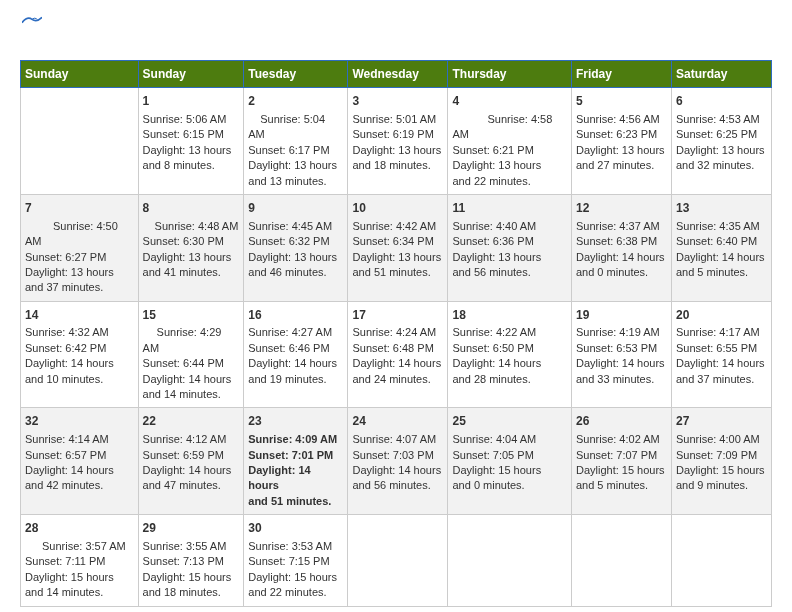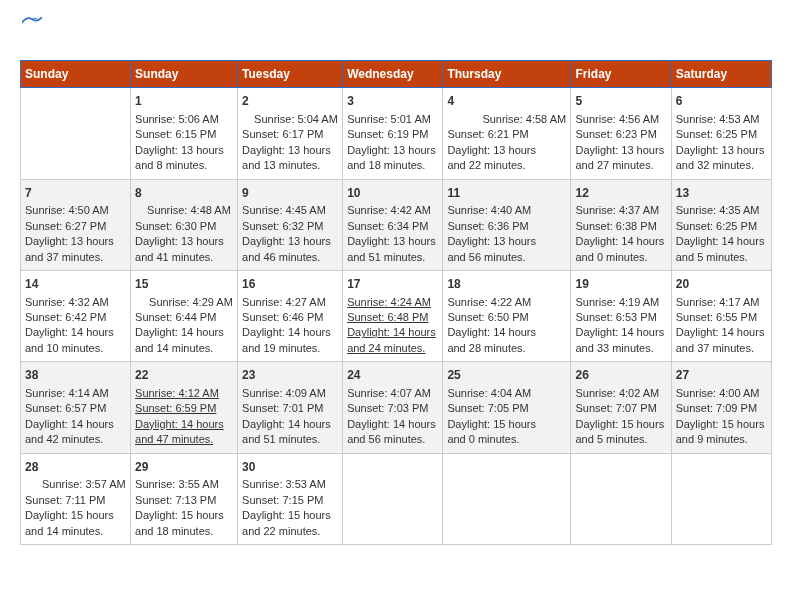--- a/index.html
+++ b/index.html
@@ -46,21 +46,21 @@
       font-size: 16px;
       font-weight: normal;
       color: #333;
     }
     table {
       width: 100%;
       border-collapse: collapse;
       font-size: 11px;
     }
     thead tr th {
-      background-color: #c2410c;
+      background-color: #4d7c0f;
       color: #fff;
       padding: 6px 4px;
       text-align: left;
       font-size: 12px;
       border: 1px solid #2d6cc0;
     }
     tbody tr td {
       vertical-align: top;
       padding: 5px 4px;
       border: 1px solid #ccc;
@@ -140,21 +140,21 @@
         <td><span class="day-num">5</span><span class="cell-info" style="white-space: pre-line;">Sunrise: 4:56 AM
 Sunset: 6:23 PM
 Daylight: 13 hours
 and 27 minutes.</span></td>
         <td><span class="day-num">6</span><span class="cell-info" style="white-space: pre-line;">Sunrise: 4:53 AM
 Sunset: 6:25 PM
 Daylight: 13 hours
 and 32 minutes.</span></td>
       </tr>
       <tr>
-        <td><span class="day-num">7</span><span class="cell-info" style="white-space: pre-line;">Sunrise: 4:50 AM
+        <td><span class="day-num">7</span><span class="cell-info" style="white-space: pre-line; margin-left: 28px;">Sunrise: 4:50 AM
 Sunset: 6:27 PM
 Daylight: 13 hours
 and 37 minutes.</span></td>
         <td><span class="day-num">8</span><span class="cell-info" style="white-space: pre-line; margin-left: 12px;">Sunrise: 4:48 AM
 Sunset: 6:30 PM
 Daylight: 13 hours
 and 41 minutes.</span></td>
         <td><span class="day-num">9</span><span class="cell-info" style="white-space: pre-line;">Sunrise: 4:45 AM
 Sunset: 6:32 PM
 Daylight: 13 hours
@@ -165,64 +165,64 @@
 and 51 minutes.</span></td>
         <td><span class="day-num">11</span><span class="cell-info" style="white-space: pre-line;">Sunrise: 4:40 AM
 Sunset: 6:36 PM
 Daylight: 13 hours
 and 56 minutes.</span></td>
         <td><span class="day-num">12</span><span class="cell-info" style="white-space: pre-line;">Sunrise: 4:37 AM
 Sunset: 6:38 PM
 Daylight: 14 hours
 and 0 minutes.</span></td>
         <td><span class="day-num">13</span><span class="cell-info" style="white-space: pre-line;">Sunrise: 4:35 AM
-Sunset: 6:25 PM
+Sunset: 6:40 PM
 Daylight: 14 hours
 and 5 minutes.</span></td>
       </tr>
       <tr>
         <td><span class="day-num">14</span><span class="cell-info" style="white-space: pre-line;">Sunrise: 4:32 AM
 Sunset: 6:42 PM
 Daylight: 14 hours
 and 10 minutes.</span></td>
         <td><span class="day-num">15</span><span class="cell-info" style="white-space: pre-line; margin-left: 14px;">Sunrise: 4:29 AM
 Sunset: 6:44 PM
 Daylight: 14 hours
 and 14 minutes.</span></td>
         <td><span class="day-num">16</span><span class="cell-info" style="white-space: pre-line;">Sunrise: 4:27 AM
 Sunset: 6:46 PM
 Daylight: 14 hours
 and 19 minutes.</span></td>
-        <td><span class="day-num">17</span><span class="cell-info" style="white-space: pre-line; text-decoration: underline;">Sunrise: 4:24 AM
+        <td><span class="day-num">17</span><span class="cell-info" style="white-space: pre-line;">Sunrise: 4:24 AM
 Sunset: 6:48 PM
 Daylight: 14 hours
 and 24 minutes.</span></td>
         <td><span class="day-num">18</span><span class="cell-info" style="white-space: pre-line; text-align: right;">Sunrise: 4:22 AM
 Sunset: 6:50 PM
 Daylight: 14 hours
 and 28 minutes.</span></td>
         <td><span class="day-num">19</span><span class="cell-info" style="white-space: pre-line;">Sunrise: 4:19 AM
 Sunset: 6:53 PM
 Daylight: 14 hours
 and 33 minutes.</span></td>
         <td><span class="day-num">20</span><span class="cell-info" style="white-space: pre-line; text-align: center;">Sunrise: 4:17 AM
 Sunset: 6:55 PM
 Daylight: 14 hours
 and 37 minutes.</span></td>
       </tr>
       <tr>
-        <td><span class="day-num">38</span><span class="cell-info" style="white-space: pre-line;">Sunrise: 4:14 AM
+        <td><span class="day-num">32</span><span class="cell-info" style="white-space: pre-line;">Sunrise: 4:14 AM
 Sunset: 6:57 PM
 Daylight: 14 hours
 and 42 minutes.</span></td>
-        <td><span class="day-num">22</span><span class="cell-info" style="white-space: pre-line; text-decoration: underline;">Sunrise: 4:12 AM
+        <td><span class="day-num">22</span><span class="cell-info" style="white-space: pre-line;">Sunrise: 4:12 AM
 Sunset: 6:59 PM
 Daylight: 14 hours
 and 47 minutes.</span></td>
-        <td><span class="day-num">23</span><span class="cell-info" style="white-space: pre-line;">Sunrise: 4:09 AM
+        <td><span class="day-num">23</span><span class="cell-info" style="white-space: pre-line; font-weight: bold;">Sunrise: 4:09 AM
 Sunset: 7:01 PM
 Daylight: 14 hours
 and 51 minutes.</span></td>
         <td><span class="day-num">24</span><span class="cell-info" style="white-space: pre-line;">Sunrise: 4:07 AM
 Sunset: 7:03 PM
 Daylight: 14 hours
 and 56 minutes.</span></td>
         <td><span class="day-num">25</span><span class="cell-info" style="white-space: pre-line;">Sunrise: 4:04 AM
 Sunset: 7:05 PM
 Daylight: 15 hours

